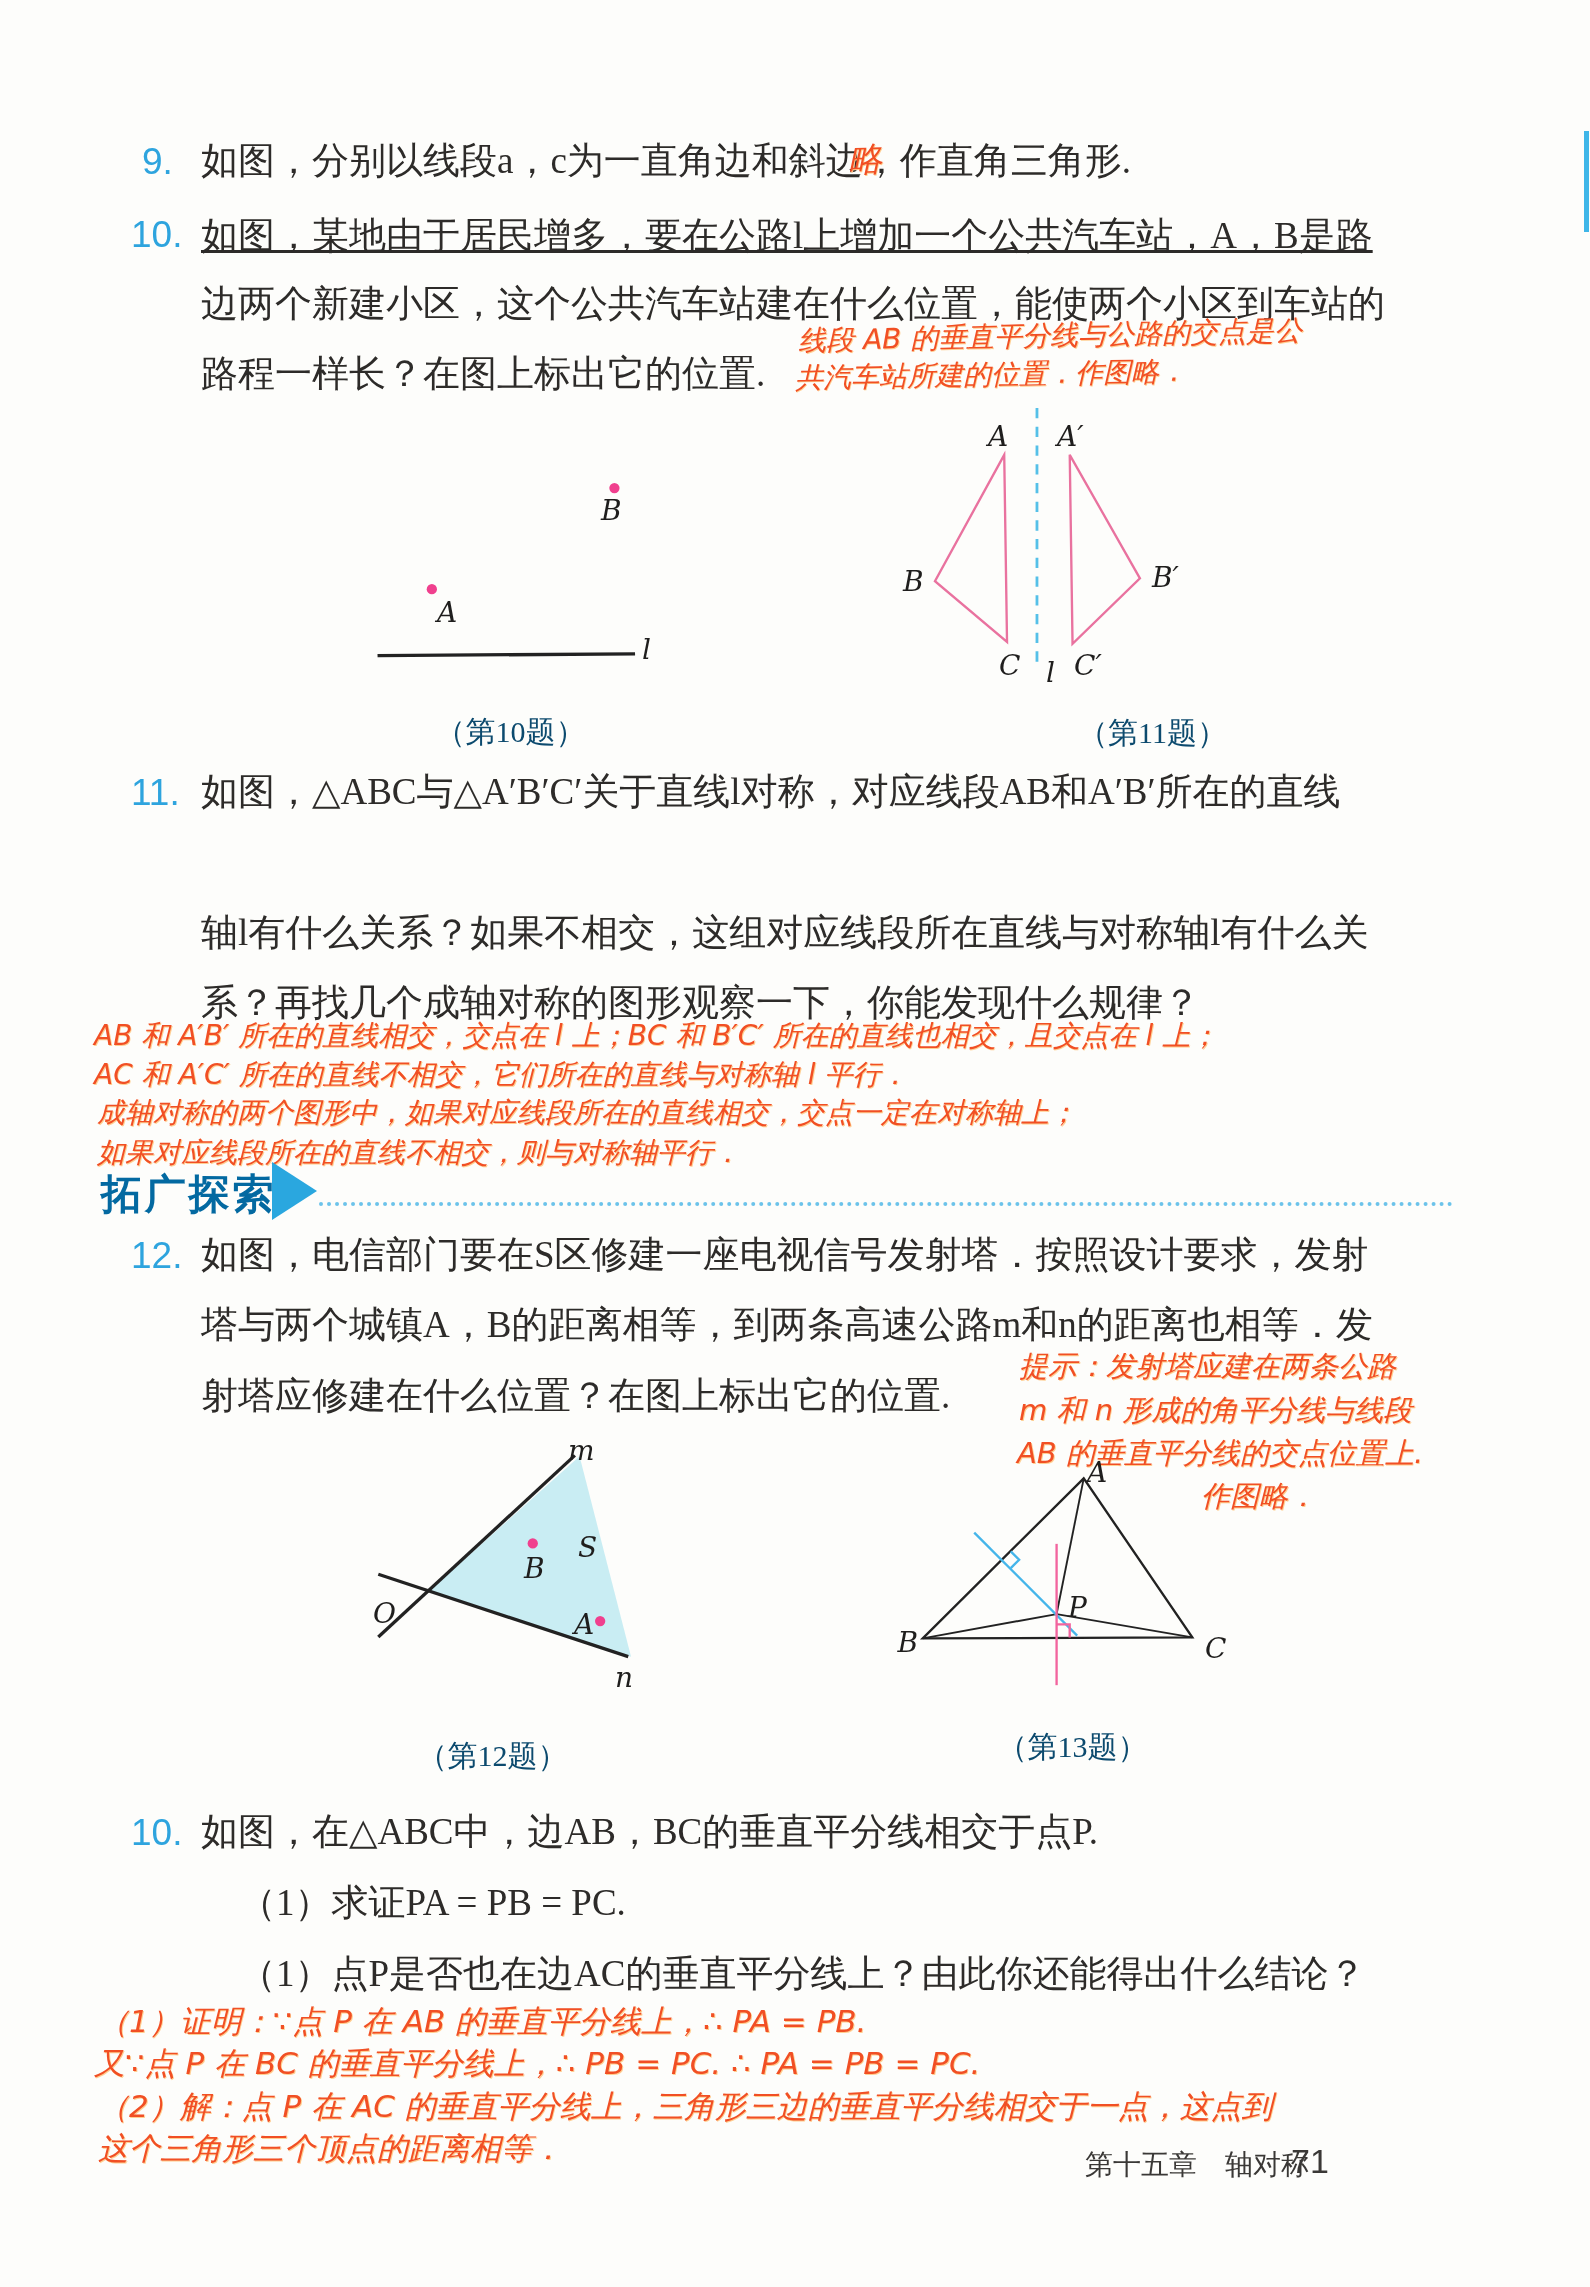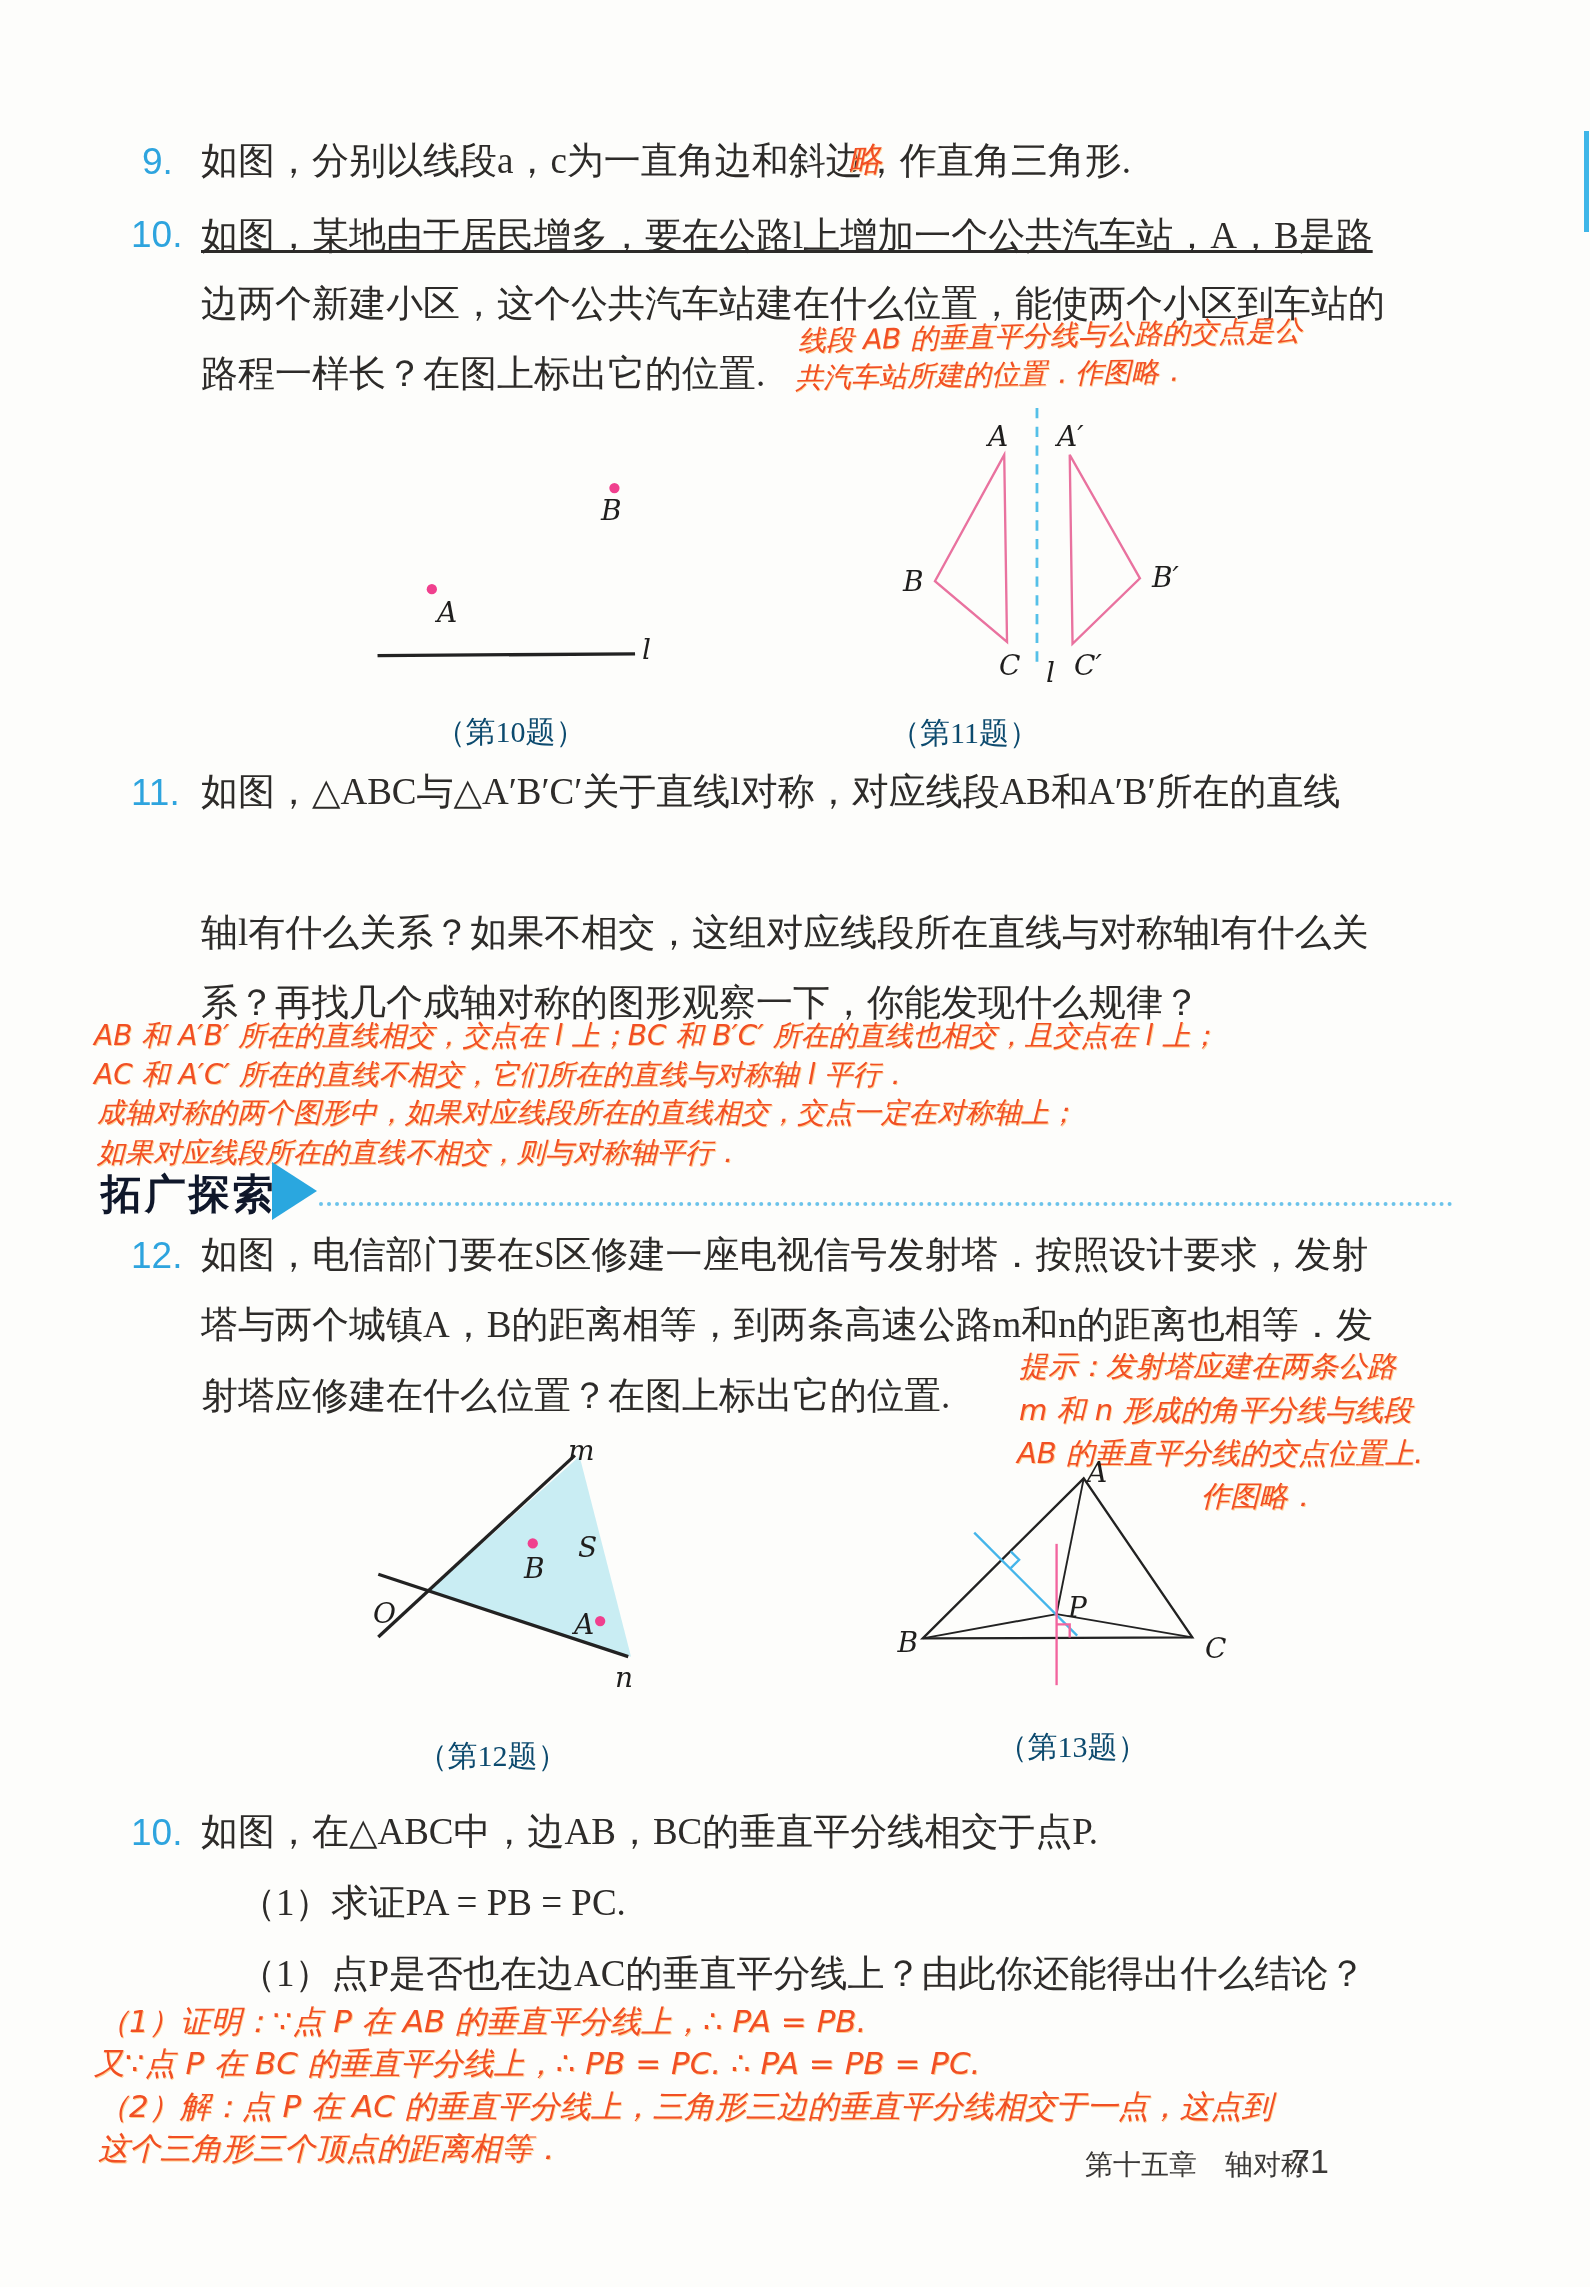--- a/index.html
+++ b/index.html
@@ -38,21 +38,21 @@
     font-size:28px;color:#1f1e1d;white-space:nowrap;
   }
   .caption{
     position:absolute;
     font-size:30px;color:#0c4a6e;white-space:nowrap;
   }
   .explore{
     position:absolute;
     font-family:Liberation Sans, sans-serif;
     font-weight:bold;font-size:41px;letter-spacing:2.8px;
-    color:#0f172a;white-space:nowrap;
+    color:#0369a1;white-space:nowrap;
   }
   .explore-triangle{
     position:absolute;width:0;height:0;
     border-top:29px solid transparent;
     border-bottom:29px solid transparent;
     border-left:45px solid #2aa7df;
   }
   .dotted-leader{
     position:absolute;height:0;
     border-top:4.7px dotted #6cc3ea;
@@ -104,21 +104,21 @@
       <polygon points="122,65 48,200 125,265" fill="none" stroke="#e9729f" stroke-width="2.5"></polygon>
       <polygon points="192,65 267,197 195,267" fill="none" stroke="#e9729f" stroke-width="2.5"></polygon>
     </svg>
     <div class="fig-label" style="left:98px;top:26px;">A</div>
     <div class="fig-label" style="left:167px;top:26px;">A′</div>
     <div class="fig-label" style="left:13px;top:171px;">B</div>
     <div class="fig-label" style="left:262px;top:167px;">B′</div>
     <div class="fig-label" style="left:109px;top:255px;">C</div>
     <div class="fig-label" style="left:156px;top:262px;">l</div>
     <div class="fig-label" style="left:184px;top:255px;">C′</div>
-    <div class="caption" style="left:0;top:319px;width:337px;text-align:left;">（第11题）</div>
+    <div class="caption" style="left:0;top:319px;width:337px;text-align:right;">（第11题）</div>
   </div>
 
   <div class="num" style="left:131px;top:772px;">11.</div>
   <div class="line" style="left:201px;top:770px;">如图，△ABC与△A′B′C′关于直线l对称，对应线段AB和A′B′所在的直线</div>
   <div class="line" style="left:201px;top:911px;">轴l有什么关系？如果不相交，这组对应线段所在直线与对称轴l有什么关</div>
   <div class="line" style="left:201px;top:981px;">系？再找几个成轴对称的图形观察一下，你能发现什么规律？</div>
 
   <div class="hw" style="left:94px;top:1017px;font-size:28px;">AB 和 A′B′ 所在的直线相交，交点在 l 上；BC 和 B′C′ 所在的直线也相交，且交点在 l 上；</div>
   <div class="hw" style="left:94px;top:1056px;font-size:28px;">AC 和 A′C′ 所在的直线不相交，它们所在的直线与对称轴 l 平行．</div>
   <div class="hw" style="left:97px;top:1094px;font-size:28px;">成轴对称的两个图形中，如果对应线段所在的直线相交，交点一定在对称轴上；</div>

